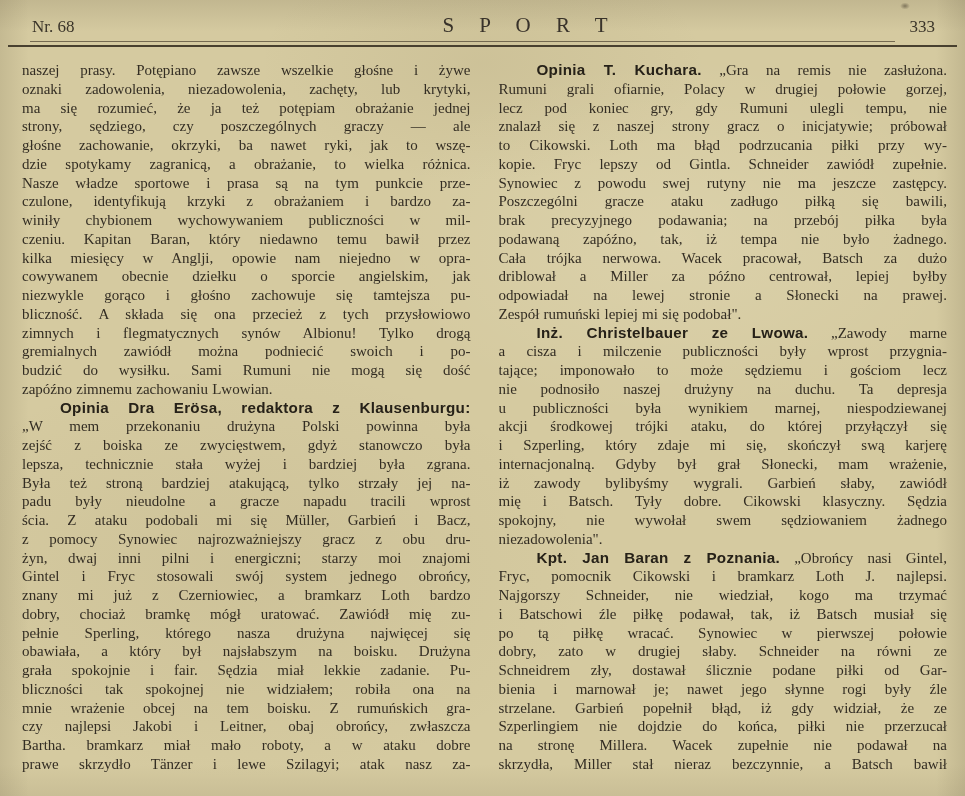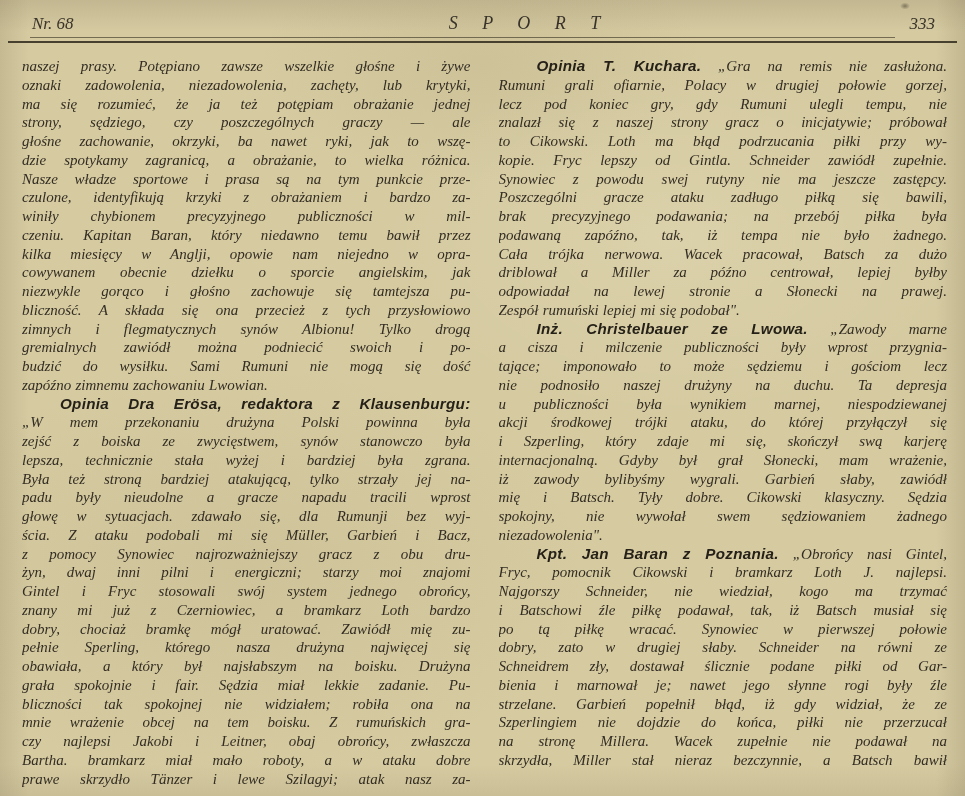--- a/index.html
+++ b/index.html
@@ -12,29 +12,29 @@
     background-image:
       radial-gradient(7px 5px at 905px 6px, rgba(70,60,45,.55), transparent 70%),
       radial-gradient(420px 260px at 70% 30%, rgba(255,250,230,.14), transparent 70%),
       radial-gradient(500px 300px at 25% 72%, rgba(110,95,60,.07), transparent 70%),
       radial-gradient(300px 160px at 50% 8%, rgba(110,95,60,.08), transparent 75%),
       linear-gradient(to right, rgba(95,85,60,.14), transparent 3%, transparent 97%, rgba(95,85,60,.16)),
       linear-gradient(to bottom, rgba(95,85,60,.16), transparent 4%, transparent 96%, rgba(95,85,60,.10));
     font-family: "Liberation Serif", serif;
     color: #332d23;
   }
-  .page { position: relative; width: 965px; height: 664px; font-style: italic; }
+  .page { position: relative; width: 965px; height: 664px; }
 
   .masthead {
     display: flex; justify-content: space-between; align-items: baseline;
     padding: 13px 30px 0 32px;
     font-size: 17px; color: #3a3429;
   }
   .masthead .journal {
-    letter-spacing: 10px; font-size: 18px; color: #38322a;
+    letter-spacing: 10px; font-size: 21px; color: #38322a;
     transform: translateX(14px);
     margin-left: 48px;
   }
   .rules { position: relative; height: 10px; margin-top: 3px; }
   .rule-thin {
     position: absolute; top: 0; left: 30px; right: 70px;
     border-top: 1px solid rgba(75,65,48,.70);
   }
   .rule-thick {
     position: absolute; top: 4px; left: 8px; right: 8px;
@@ -84,39 +84,38 @@
     <div class="column">
         <div class="paragraph">
           <div class="line justify">naszej prasy. Potępiano zawsze wszelkie głośne i żywe</div>
           <div class="line justify">oznaki zadowolenia, niezadowolenia, zachęty, lub krytyki,</div>
           <div class="line justify">ma się rozumieć, że ja też potępiam obrażanie jednej</div>
           <div class="line justify">strony, sędziego, czy poszczególnych graczy — ale</div>
           <div class="line justify">głośne zachowanie, okrzyki, ba nawet ryki, jak to wszę-</div>
           <div class="line justify">dzie spotykamy zagranicą, a obrażanie, to wielka różnica.</div>
           <div class="line justify">Nasze władze sportowe i prasa są na tym punkcie prze-</div>
           <div class="line justify">czulone, identyfikują krzyki z obrażaniem i bardzo za-</div>
-          <div class="line justify">winiły chybionem precyzyjnego publiczności w mil-</div>
+          <div class="line justify">winiły chybionem wychowywaniem publiczności w mil-</div>
           <div class="line justify">czeniu. Kapitan Baran, który niedawno temu bawił przez</div>
           <div class="line justify">kilka miesięcy w Anglji, opowie nam niejedno w opra-</div>
           <div class="line justify">cowywanem obecnie dziełku o sporcie angielskim, jak</div>
           <div class="line justify">niezwykle gorąco i głośno zachowuje się tamtejsza pu-</div>
           <div class="line justify">bliczność. A składa się ona przecież z tych przysłowiowo</div>
           <div class="line justify">zimnych i flegmatycznych synów Albionu! Tylko drogą</div>
           <div class="line justify">gremialnych zawiódł można podniecić swoich i po-</div>
           <div class="line justify">budzić do wysiłku. Sami Rumuni nie mogą się dość</div>
           <div class="line">zapóźno zimnemu zachowaniu Lwowian.</div>
         </div>
         <div class="paragraph">
           <div class="line indent justify"><b class="lead">Opinia Dra Erösa, redaktora z Klausenburgu:</b></div>
           <div class="line justify">„W mem przekonaniu drużyna Polski powinna była</div>
-          <div class="line justify">zejść z boiska ze zwycięstwem, synów stanowczo była</div>
+          <div class="line justify">zejść z boiska ze zwycięstwem, gdyż stanowczo była</div>
           <div class="line justify">lepsza, technicznie stała wyżej i bardziej była zgrana.</div>
           <div class="line justify">Była też stroną bardziej atakującą, tylko strzały jej na-</div>
           <div class="line justify">padu były nieudolne a gracze napadu tracili wprost</div>
-          <div class="line justify">głowę w sytuacjach. zdawało się, dla Rumunji bez wyj-</div>
           <div class="line justify">ścia. Z ataku podobali mi się Müller, Garbień i Bacz,</div>
           <div class="line justify">z pomocy Synowiec najrozważniejszy gracz z obu dru-</div>
           <div class="line justify">żyn, dwaj inni pilni i energiczni; starzy moi znajomi</div>
           <div class="line justify">Gintel i Fryc stosowali swój system jednego obrońcy,</div>
           <div class="line justify">znany mi już z Czerniowiec, a bramkarz Loth bardzo</div>
           <div class="line justify">dobry, chociaż bramkę mógł uratować. Zawiódł mię zu-</div>
           <div class="line justify">pełnie Sperling, którego nasza drużyna najwięcej się</div>
           <div class="line justify">obawiała, a który był najsłabszym na boisku. Drużyna</div>
           <div class="line justify">grała spokojnie i fair. Sędzia miał lekkie zadanie. Pu-</div>
           <div class="line justify">bliczności tak spokojnej nie widziałem; robiła ona na</div>

